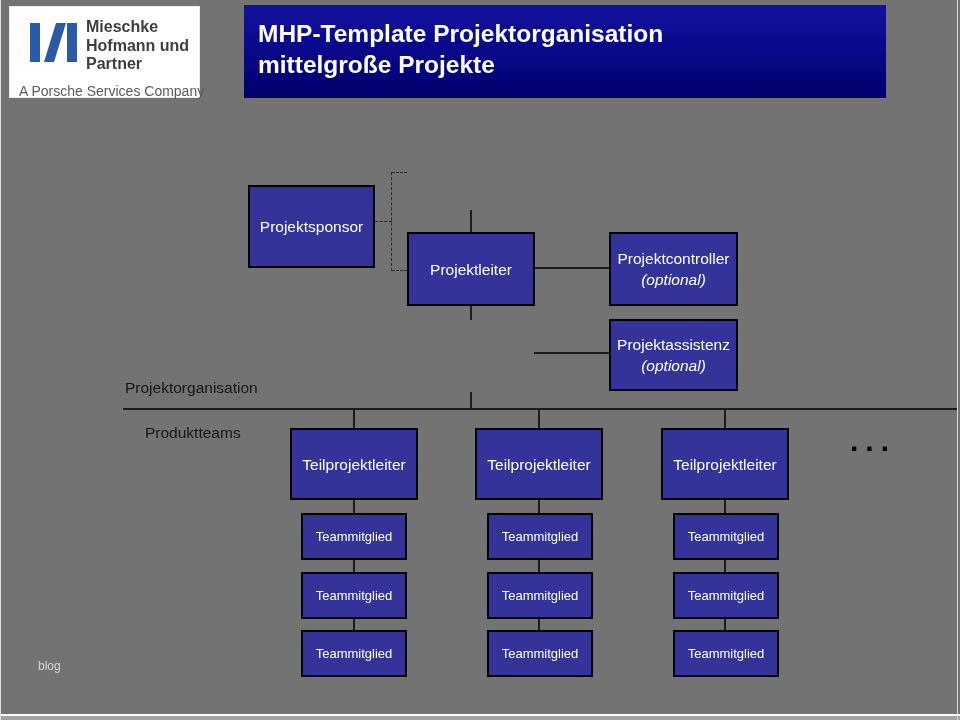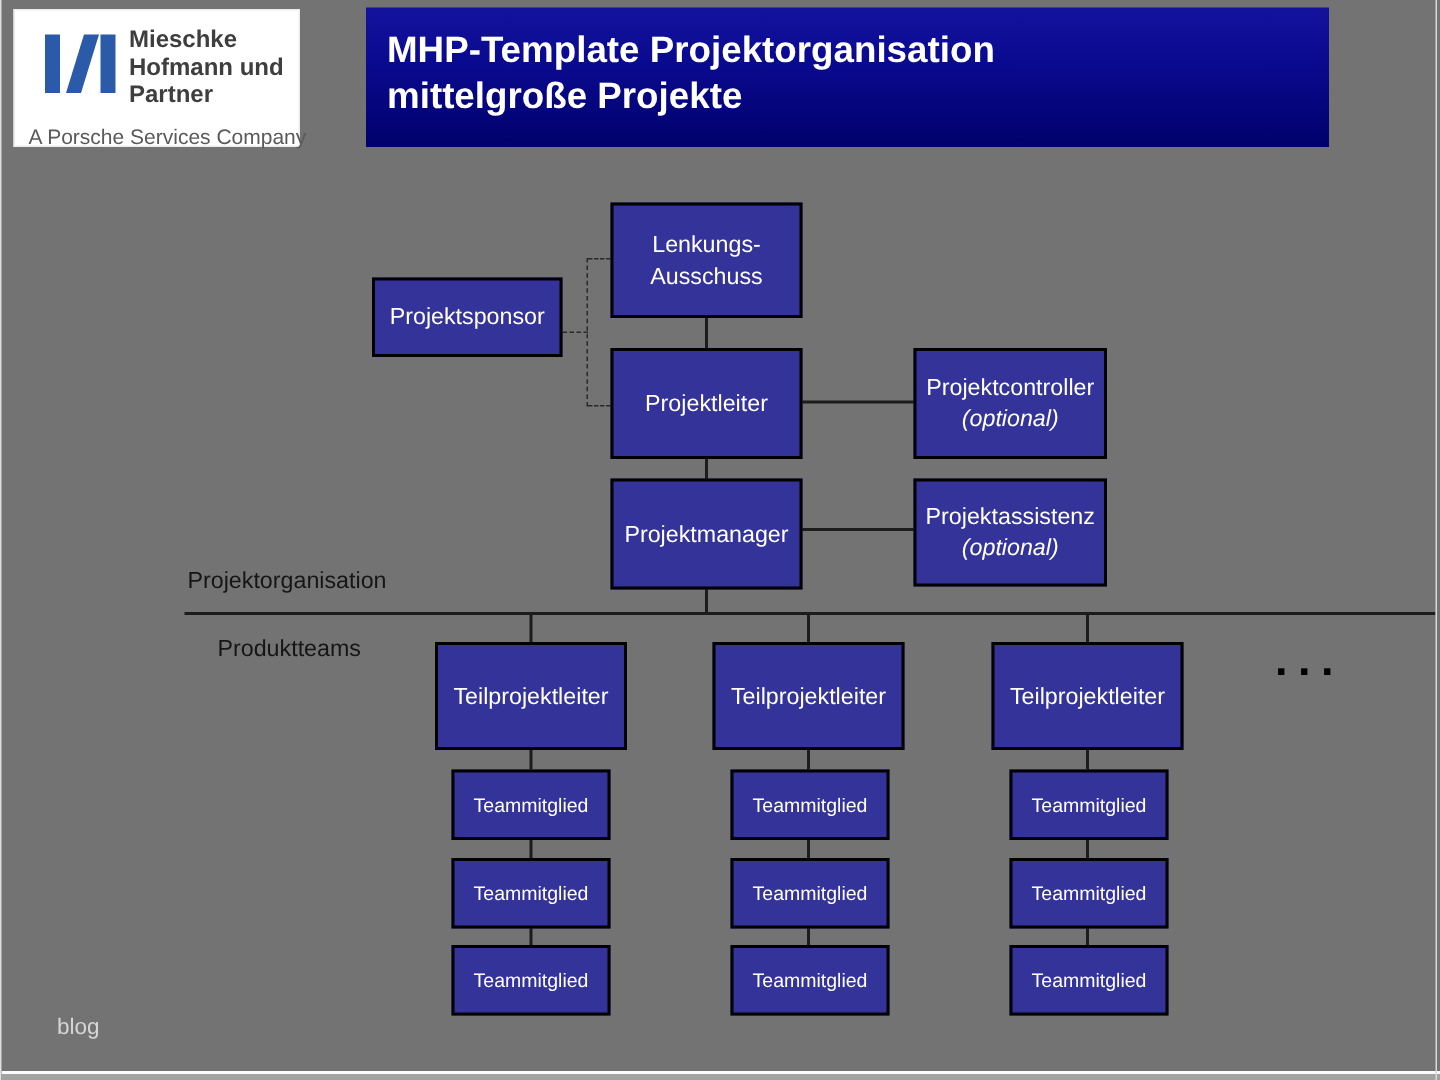--- a/index.html
+++ b/index.html
@@ -52,22 +52,22 @@
   .dash-h{position:absolute;border-top:1.6px dashed #2a2a2a;height:0;}
   .dash-v{position:absolute;border-left:1.6px dashed #2a2a2a;width:0;}
   .section-label{
     position:absolute;color:#161616;font-size:15.5px;white-space:nowrap;
   }
   .ellipsis{
     position:absolute;left:849px;top:424px;
     color:#000;font-size:30px;font-weight:bold;letter-spacing:7px;
   }
   .watermark{
-    position:absolute;left:37px;top:676px;
-    color:#d6d6d6;font-size:15px;
+    position:absolute;left:37px;top:659px;
+    color:#d6d6d6;font-size:12px;
   }
   .bottom-highlight{position:absolute;left:0;bottom:4px;width:100%;height:2px;background:#fcfcfc;}
   .bottom-strip{position:absolute;left:0;bottom:0;width:100%;height:4px;background:#a3a3a3;}
   .right-edge{position:absolute;top:0;left:956px;width:1px;height:720px;background:#d9d9d9;}
 </style>
 </head>
 <body>
 
 <div class="slide">
 
@@ -115,41 +115,34 @@
 
   <div class="conn" style="left:723px;top:499px;width:2px;height:14px;"></div>
   <div class="conn" style="left:723px;top:559px;width:2px;height:13px;"></div>
   <div class="conn" style="left:723px;top:618px;width:2px;height:12px;"></div>
 
   <div class="dash-h" style="left:374px;top:221px;width:17px;"></div>
   <div class="dash-v" style="left:390px;top:172px;height:99px;"></div>
   <div class="dash-h" style="left:391px;top:172px;width:15px;"></div>
   <div class="dash-h" style="left:391px;top:270px;width:15px;"></div>
 
-  <div class="node" style="left:406px;top:135px;width:128px;height:77px;">
-    <div>Lenkungs-</div>
-    <div>Ausschuss</div>
-  </div>
 
-  <div class="node" style="left:247px;top:185px;width:127px;height:53px;">
+  <div class="node" style="left:247px;top:185px;width:127px;height:83px;">
     <div>Projektsponsor</div>
   </div>
 
   <div class="node" style="left:406px;top:232px;width:128px;height:74px;">
     <div>Projektleiter</div>
   </div>
 
   <div class="node" style="left:608px;top:232px;width:129px;height:74px;">
     <div>Projektcontroller</div>
     <div class="opt">(optional)</div>
   </div>
 
-  <div class="node" style="left:406px;top:319px;width:128px;height:74px;">
-    <div>Projektmanager</div>
-  </div>
 
   <div class="node" style="left:608px;top:319px;width:129px;height:72px;">
     <div>Projektassistenz</div>
     <div class="opt">(optional)</div>
   </div>
 
   <div class="section-label" style="left:124px;top:379px;">Projektorganisation</div>
   <div class="section-label" style="left:144px;top:424px;">Produktteams</div>
 
   <div class="node" style="left:289px;top:428px;width:128px;height:72px;">

